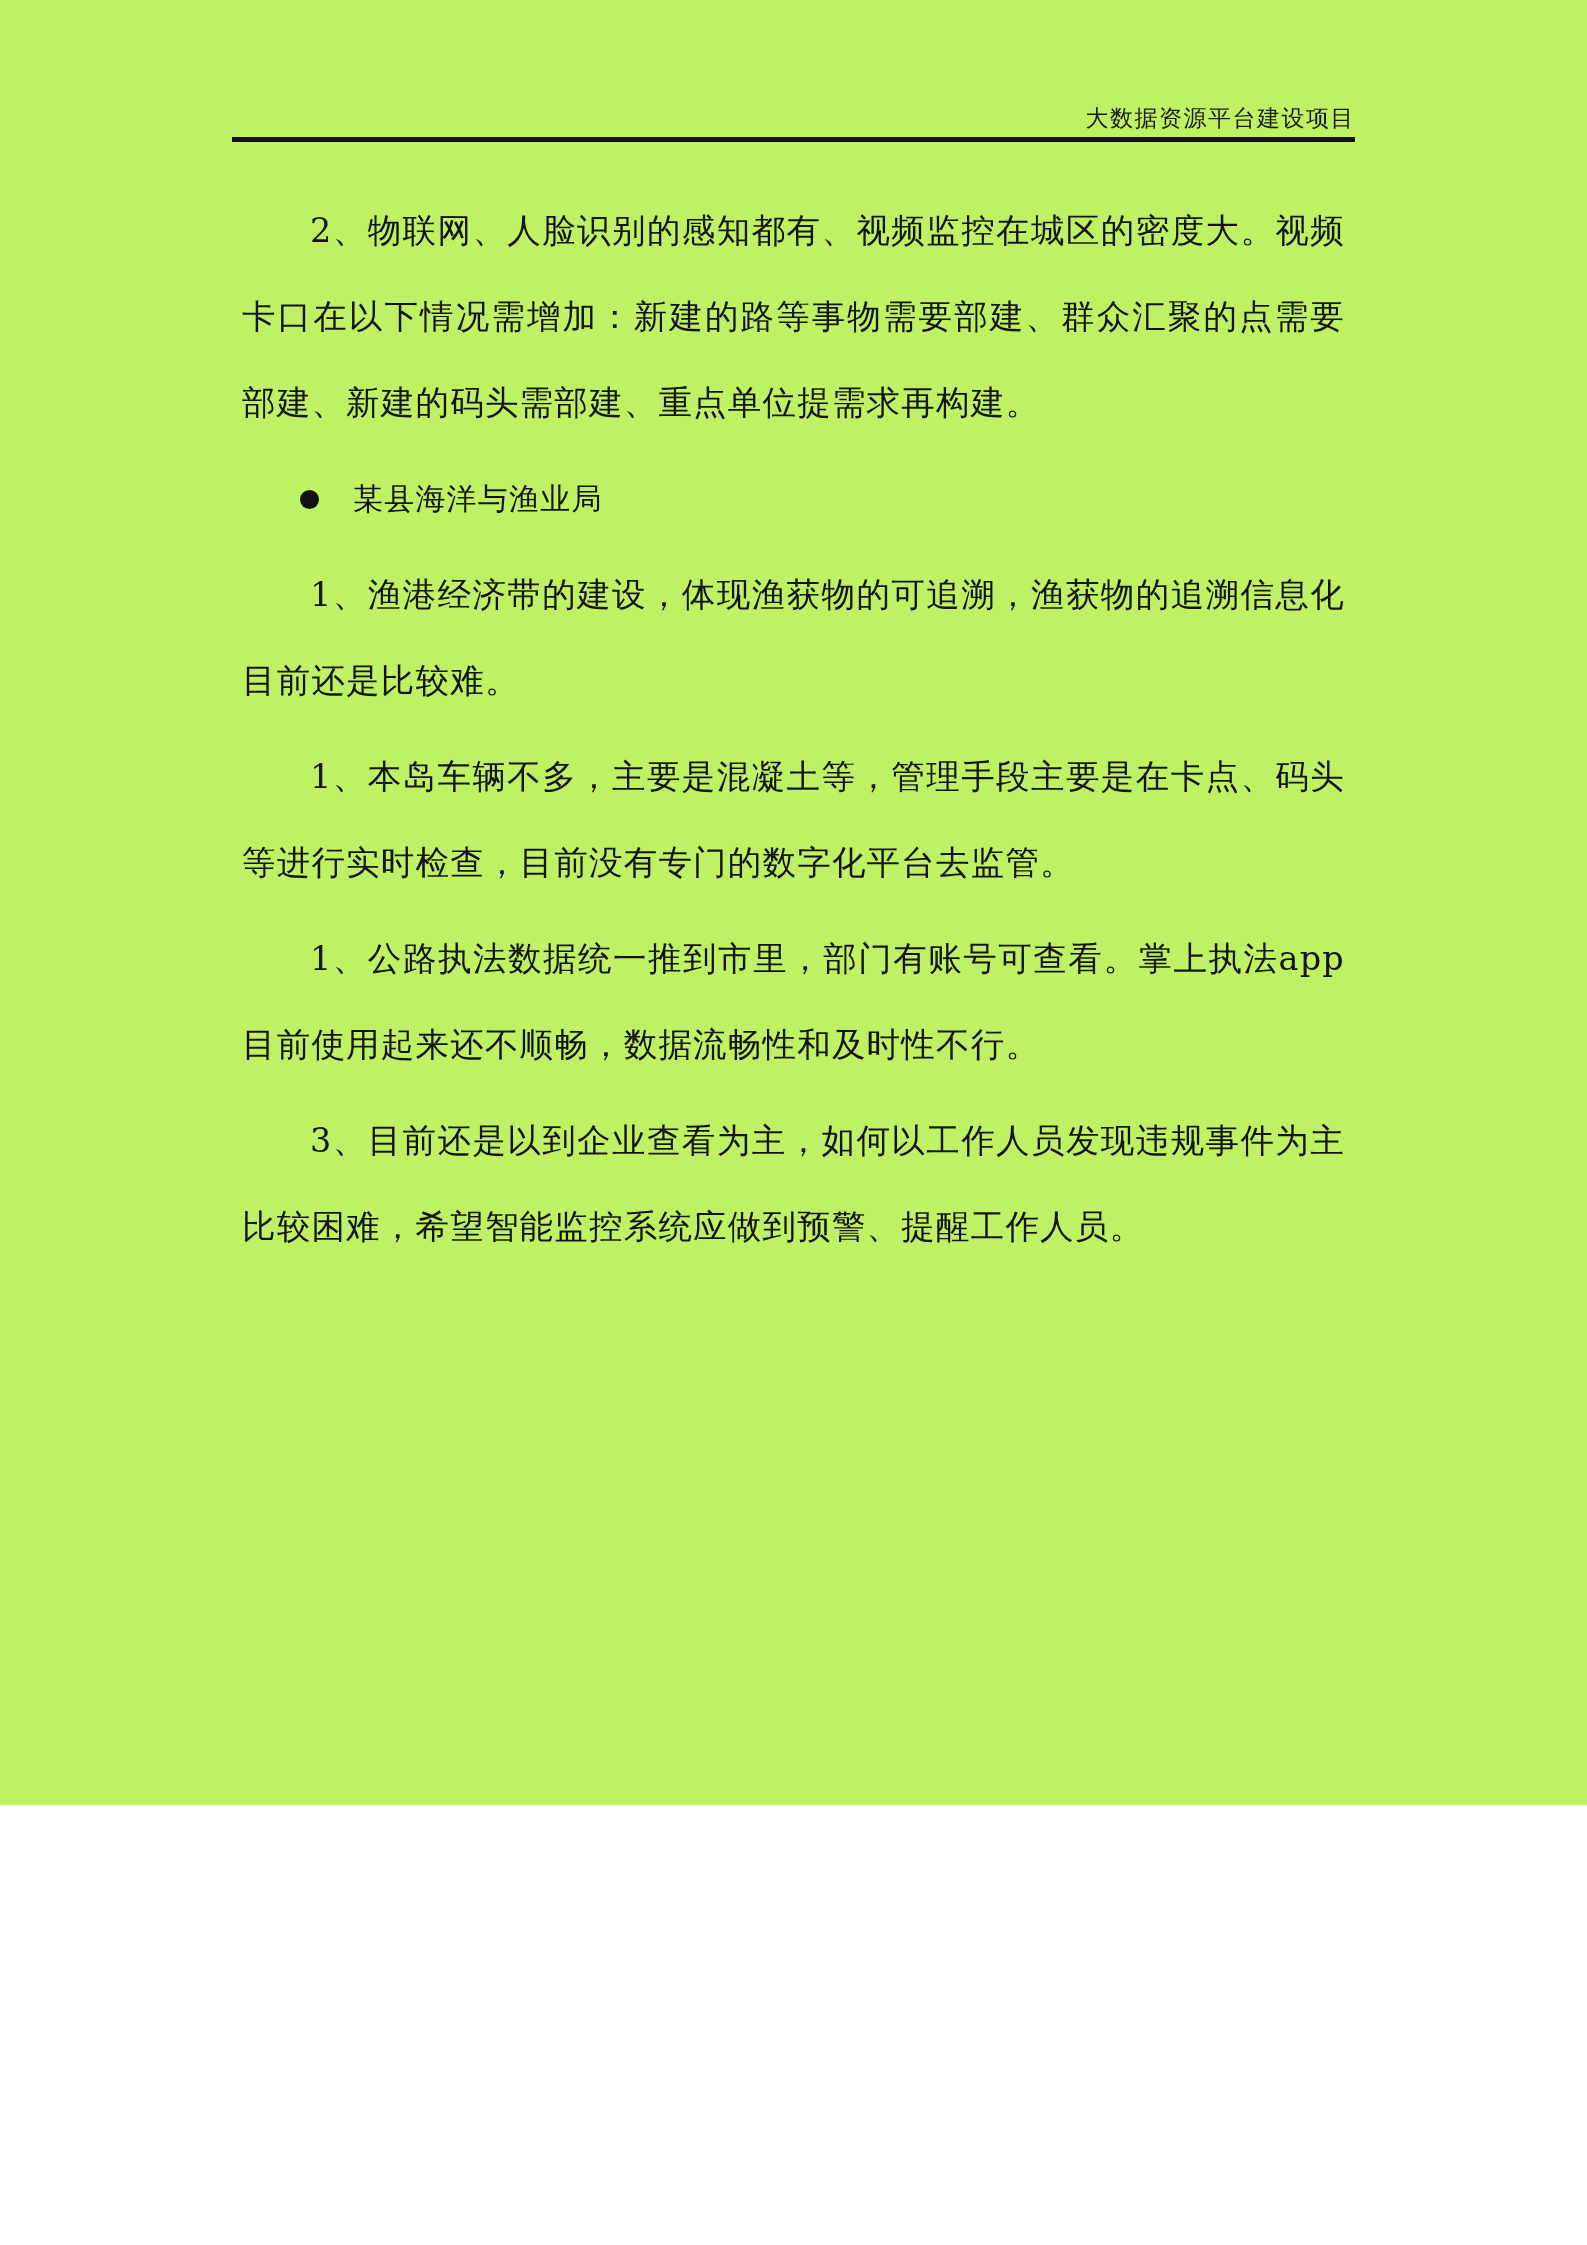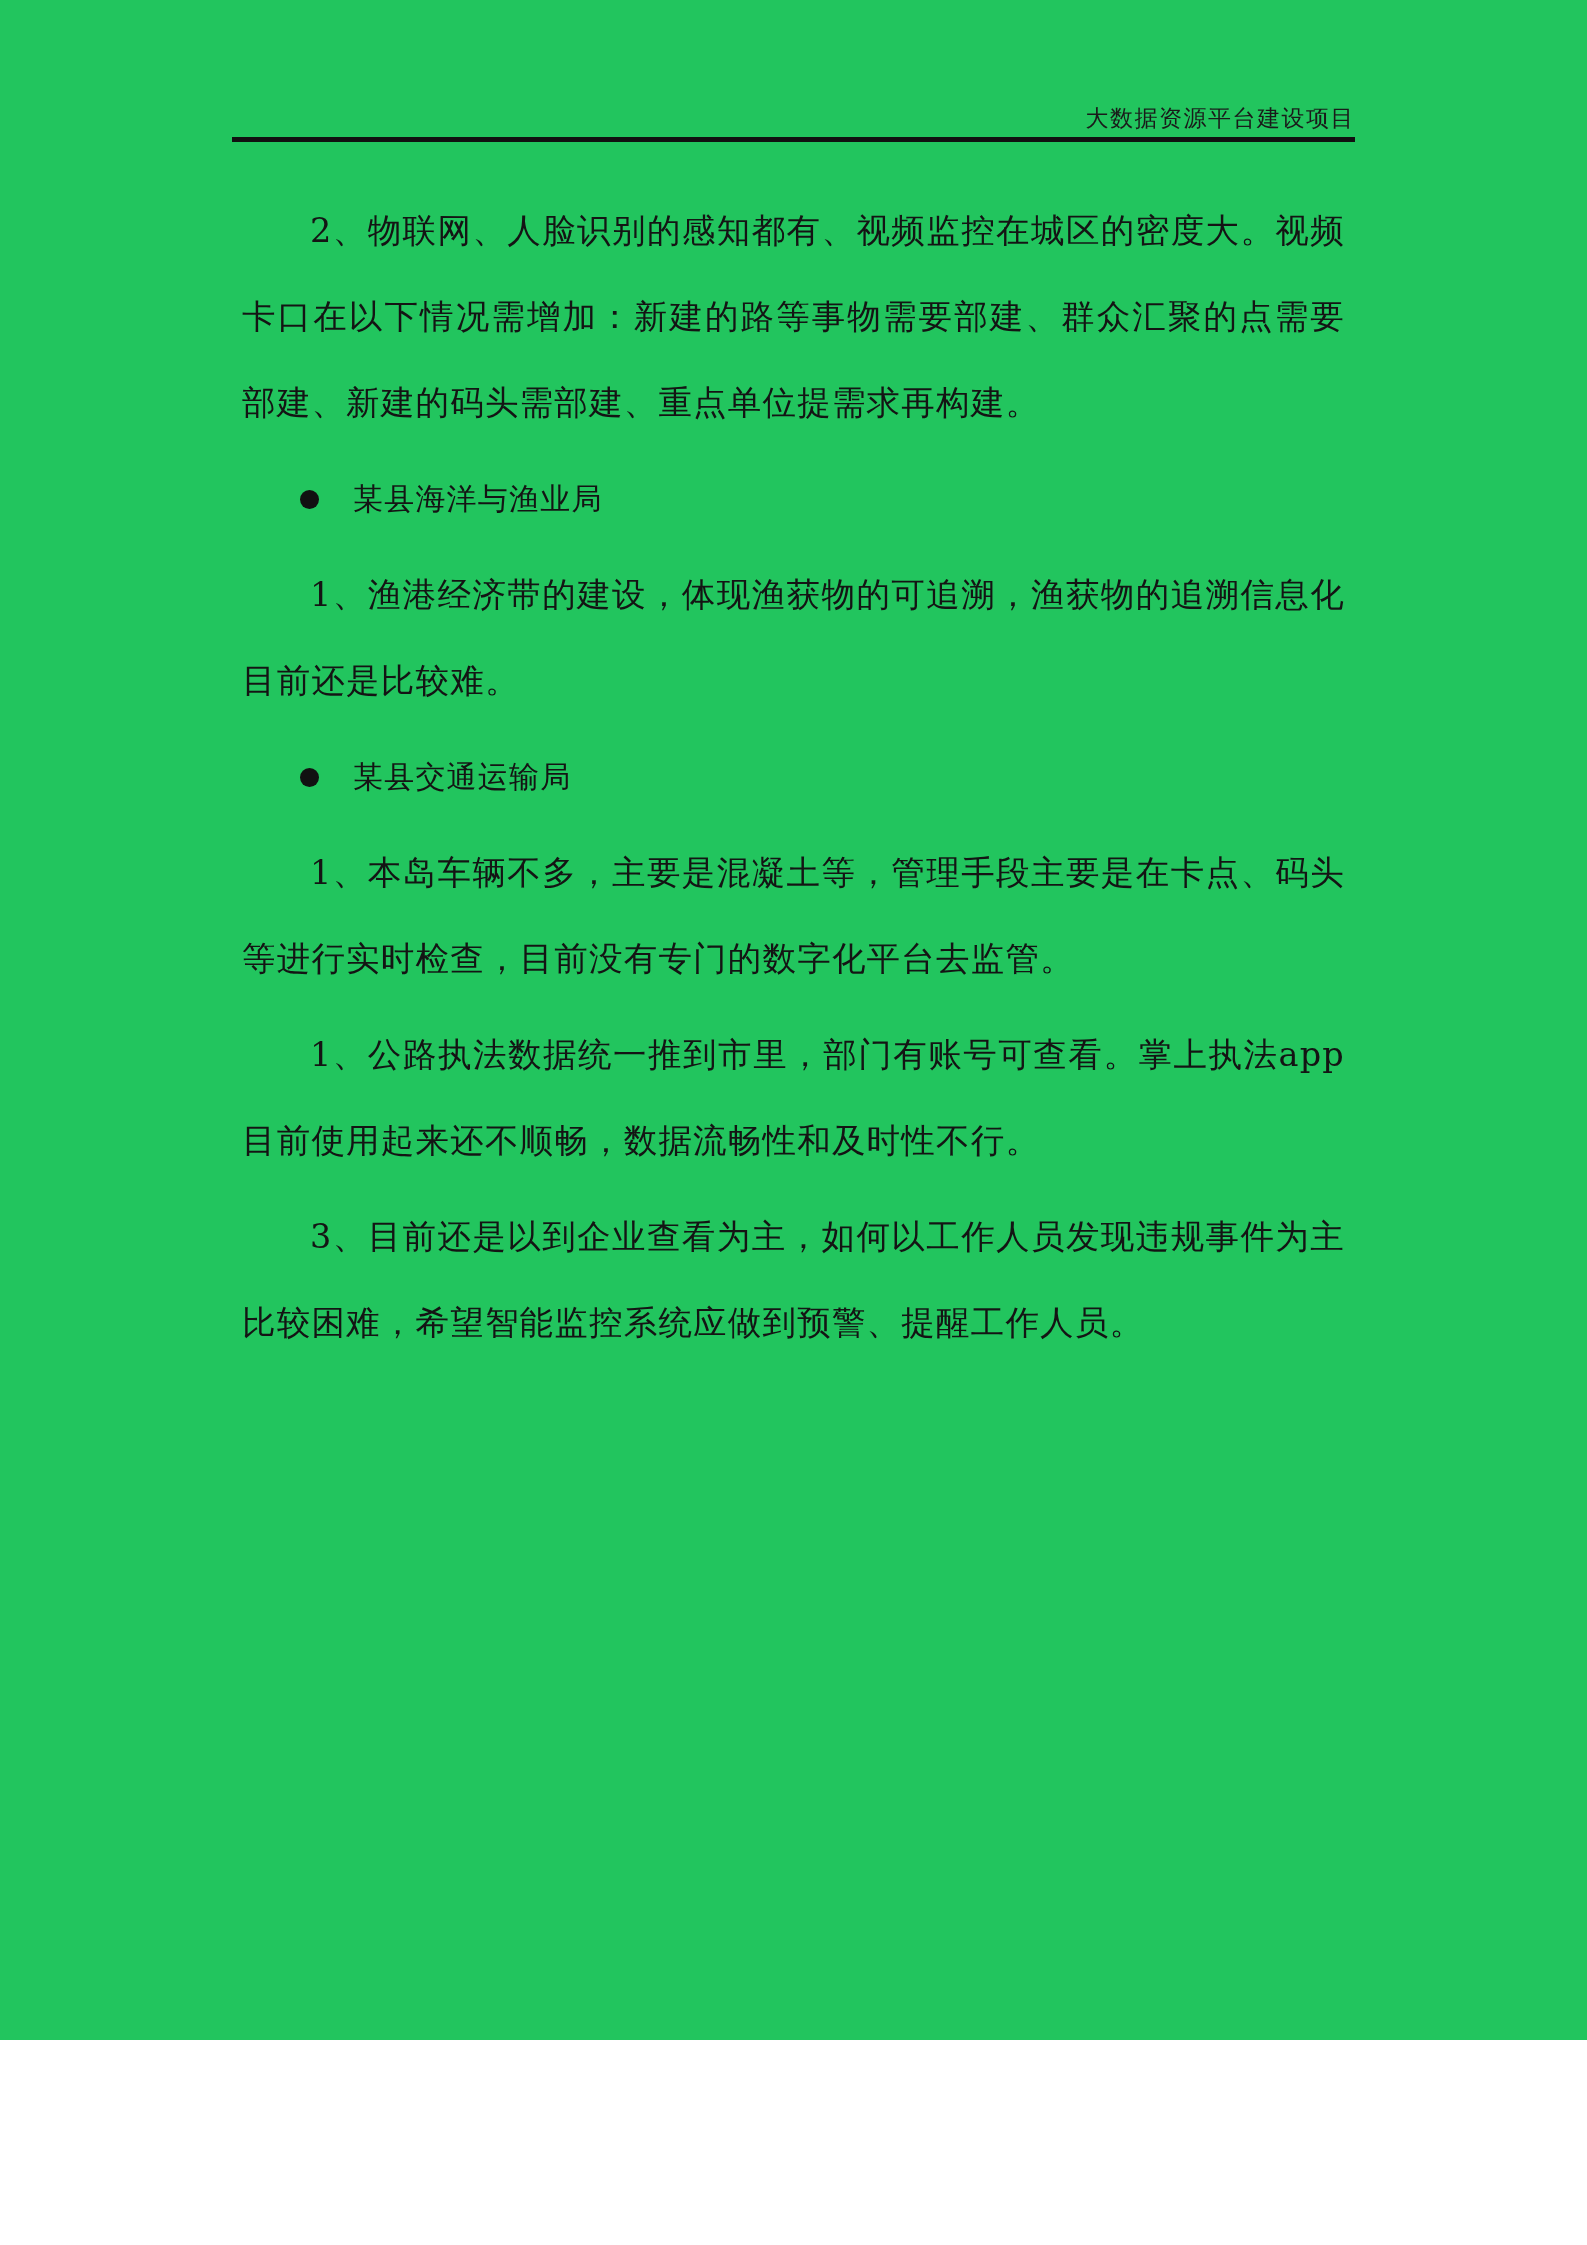--- a/index.html
+++ b/index.html
@@ -4,22 +4,22 @@
 <title>大数据资源平台建设项目</title>
 <style>
   html, body {
     margin: 0;
     padding: 0;
     background: #ffffff;
   }
   .page {
     position: relative;
     width: 1587px;
-    height: 2040px;
-    background: #22c55e;
+    height: 1805px;
+    background: #bef264;
     box-sizing: border-box;
     font-family: "Liberation Serif", "DejaVu Serif", serif;
     color: #111111;
     overflow: hidden;
   }
 
   
   .header {
     position: absolute;
     top: 96px;
@@ -127,24 +127,20 @@
     <div class="header-rule"></div>
   </div>
 
   <div class="content" id="content">
       <p class="para indent">2、物联网、人脸识别的感知都有、视频监控在城区的密度大。视频卡口在以下情况需增加：新建的路等事物需要部建、群众汇聚的点需要部建、新建的码头需部建、重点单位提需求再构建。</p>
       <div class="bullet-row">
         <span class="bullet-dot"></span>
         <span class="bullet-label">某县海洋与渔业局</span>
       </div>
       <p class="para indent">1、渔港经济带的建设，体现渔获物的可追溯，渔获物的追溯信息化目前还是比较难。</p>
-      <div class="bullet-row">
-        <span class="bullet-dot"></span>
-        <span class="bullet-label">某县交通运输局</span>
-      </div>
       <p class="para indent">1、本岛车辆不多，主要是混凝土等，管理手段主要是在卡点、码头等进行实时检查，目前没有专门的数字化平台去监管。</p>
       <p class="para indent">1、公路执法数据统一推到市里，部门有账号可查看。掌上执法app 目前使用起来还不顺畅，数据流畅性和及时性不行。</p>
       <p class="para indent">3、目前还是以到企业查看为主，如何以工作人员发现违规事件为主比较困难，希望智能监控系统应做到预警、提醒工作人员。</p>
     </div>
 
   <div class="page-number">25</div>
 
 
 </div>
 

